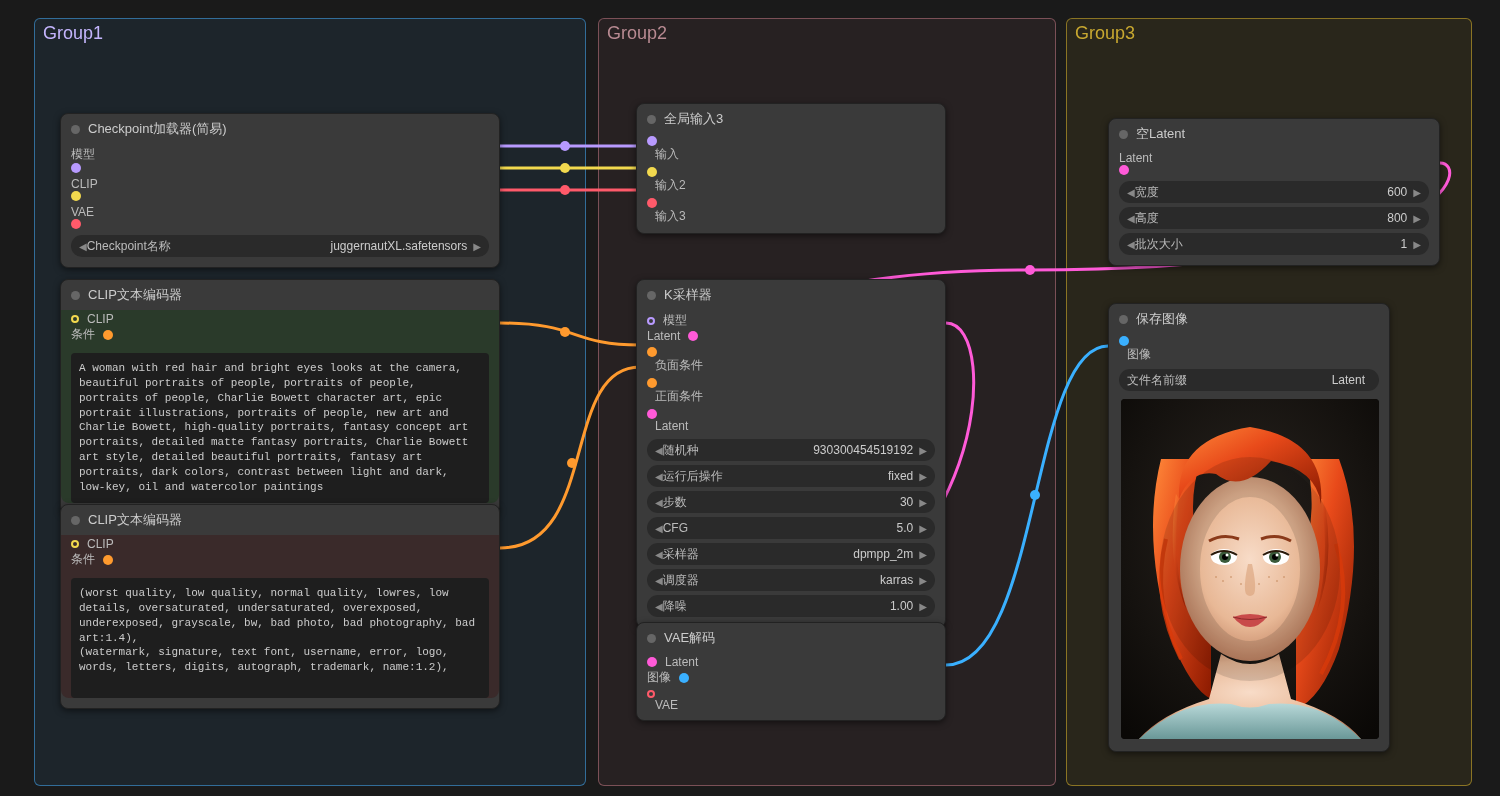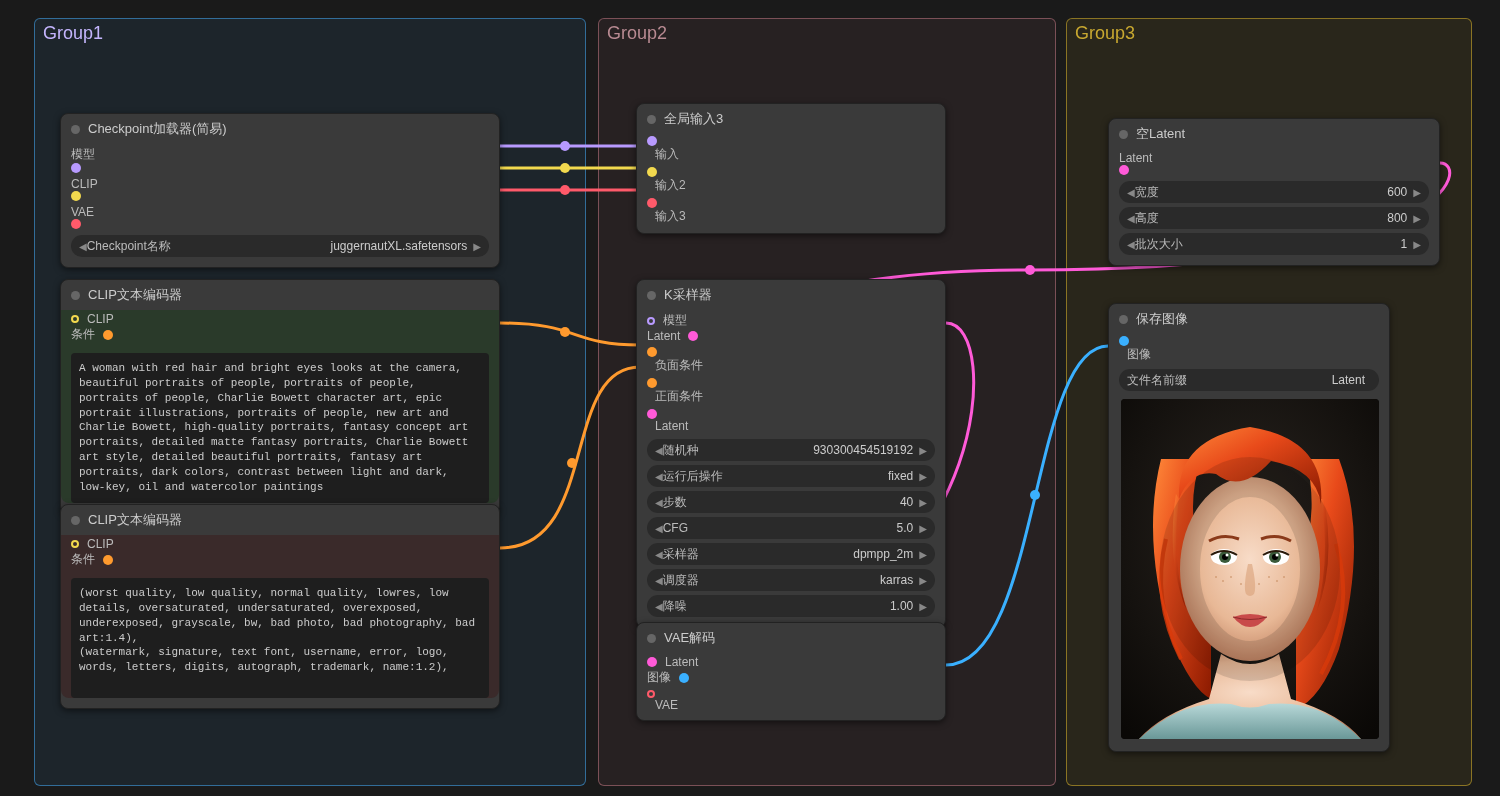--- a/index.html
+++ b/index.html
@@ -196,21 +196,21 @@
       </div>
       <div class="widget">
         <span class="arrow">◀</span>
         <span class="wlabel">运行后操作</span>
         <span class="wvalue">fixed</span>
         <span class="arrow">▶</span>
       </div>
       <div class="widget">
         <span class="arrow">◀</span>
         <span class="wlabel">步数</span>
-        <span class="wvalue">40</span>
+        <span class="wvalue">30</span>
         <span class="arrow">▶</span>
       </div>
       <div class="widget">
         <span class="arrow">◀</span>
         <span class="wlabel">CFG</span>
         <span class="wvalue">5.0</span>
         <span class="arrow">▶</span>
       </div>
       <div class="widget">
         <span class="arrow">◀</span>

